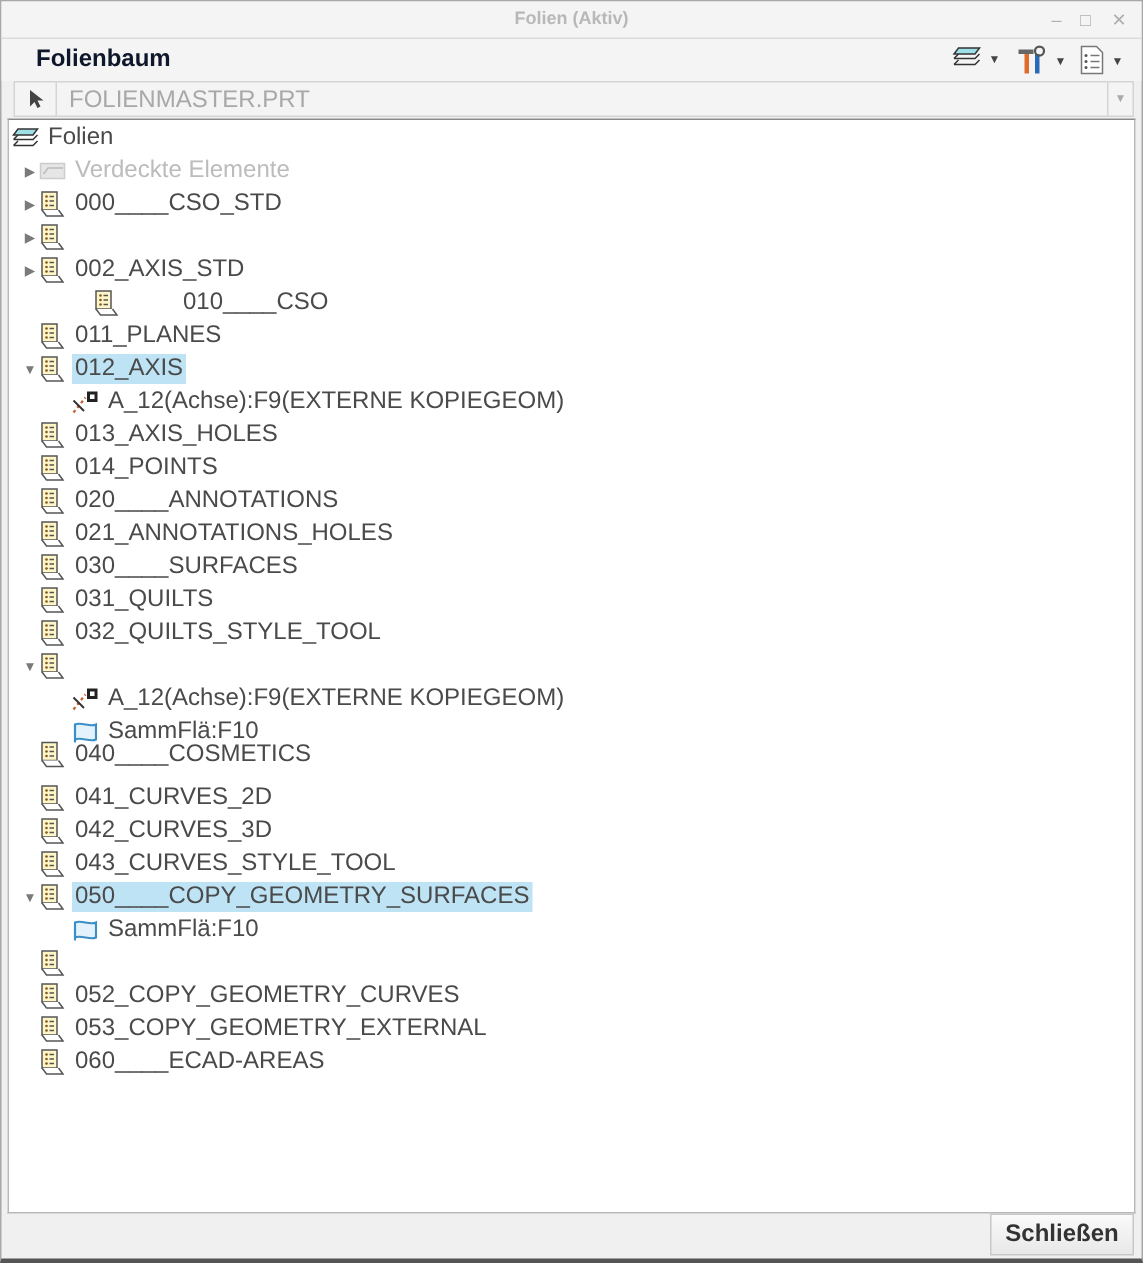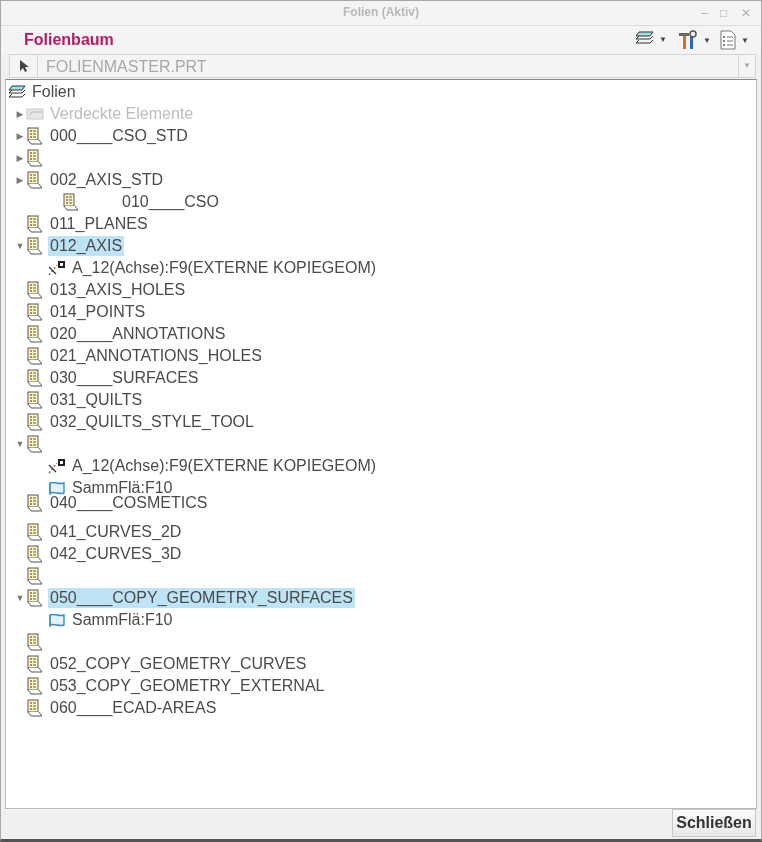--- a/index.html
+++ b/index.html
@@ -2,36 +2,36 @@
 <html><head>
 <meta charset="utf-8">
 <style>
 *{box-sizing:border-box;margin:0;padding:0}
 html,body{width:762px;height:842px;overflow:hidden;background:#5a5a5a;font-family:"Liberation Sans",sans-serif}
 .win{position:absolute;left:0;top:0;width:762px;height:842px;background:#f0f0f0;border:1px solid #a8a8a8;border-bottom:3px solid #555}
 .titlebar{height:25px;position:relative;background:#f4f4f4;border-bottom:1px solid #dcdcdc}
 .title{position:absolute;left:0;right:0;top:4px;text-align:center;font-size:12px;font-weight:bold;color:#b8b8b8}
 .wctl{position:absolute;top:5px;font-size:12px;color:#b0b0b0}
 .header{height:28px;position:relative;background:#f4f4f4}
-.htitle{position:absolute;left:23px;top:5px;font-size:16px;font-weight:bold;color:#be185d}
+.htitle{position:absolute;left:23px;top:5px;font-size:16px;font-weight:bold;color:#0f172a}
 .tb{position:absolute;top:4px;display:flex;align-items:center}
 .tb .dd{font-size:8px;color:#444;margin-left:4px}
 .combo{position:absolute;left:8px;top:53px;width:747px;height:24px;border:1px solid #d4d4d4;background:#f4f4f4}
 .combo .sel{position:absolute;left:0;top:0;width:28px;height:22px;border-right:1px solid #d4d4d4;display:flex;align-items:center;justify-content:center}
 .combo .txt{position:absolute;left:36px;top:3px;font-size:16px;color:#a8a8a8}
 .combo .arr{position:absolute;right:0;top:0;width:17px;height:22px;border-left:1px solid #d4d4d4;font-size:8px;color:#aaa;text-align:center;line-height:22px}
 .tree{position:absolute;left:4px;top:78px;width:752px;height:730px;background:#fff;border:1px solid #b8b8b8;border-top:1px solid #8a8a8a}
 .row{position:absolute;height:22px;display:flex;align-items:center;font-size:16px;color:#4a4a4a;white-space:nowrap}
 .row .exp{width:12px;font-size:9px;color:#7a7a7a;text-align:center}
 .row .ic{width:18px;height:18px;display:flex;align-items:center;justify-content:center;margin-right:4px}
 .row .lbl{padding:0 2px;line-height:20px}
 .row.sel .lbl{background:#bde3f5}
 .row.dim{color:#bcbcbc}
 .footer{position:absolute;left:0;right:0;top:808px;height:31px}
-.btn{position:absolute;right:5px;top:0;width:84px;height:28px;border:1px solid #c8c8c8;background:linear-gradient(#fafafa,#e8e8e8);font-size:16px;font-weight:bold;color:#333;text-align:center;line-height:26px}
+.btn{position:absolute;right:5px;top:0;width:96px;height:28px;border:1px solid #c8c8c8;background:linear-gradient(#fafafa,#e8e8e8);font-size:16px;font-weight:bold;color:#333;text-align:center;line-height:26px}
 </style>
 </head>
 <body>
 
 <div class="win">
   <div class="titlebar">
     <div class="title">Folien (Aktiv)</div>
     <span class="wctl" style="left:700px">–</span>
     <span class="wctl" style="left:719px">□</span>
     <span class="wctl" style="left:740px">✕</span>
@@ -372,20 +372,21 @@
           <span class="ic">
             <svg width="16" height="18" viewBox="0 0 16 18">
               <rect x="1" y="1" width="10" height="12" fill="#fff6c8" stroke="#555"></rect>
               <circle cx="4" cy="4" r="0.9" fill="#8a5a1a"></circle>
               <circle cx="4" cy="7" r="0.9" fill="#8a5a1a"></circle>
               <circle cx="4" cy="10" r="0.9" fill="#8a5a1a"></circle>
               <path d="M6 4h3M6 7h3M6 10h3" stroke="#555"></path>
               <path d="M1 13l3 4h11l-3-4" fill="#fff" stroke="#555"></path>
             </svg>
           </span>
+          <span class="lbl">043_CURVES_STYLE_TOOL</span>
         </div>
         <div class="row sel" style="top: 507px; left: 8px;">
           <span class="exp">▼</span>
           <span class="ic">
             <svg width="16" height="18" viewBox="0 0 16 18">
               <rect x="1" y="1" width="10" height="12" fill="#fff6c8" stroke="#555"></rect>
               <circle cx="4" cy="4" r="0.9" fill="#8a5a1a"></circle>
               <circle cx="4" cy="7" r="0.9" fill="#8a5a1a"></circle>
               <circle cx="4" cy="10" r="0.9" fill="#8a5a1a"></circle>
               <path d="M6 4h3M6 7h3M6 10h3" stroke="#555"></path>

